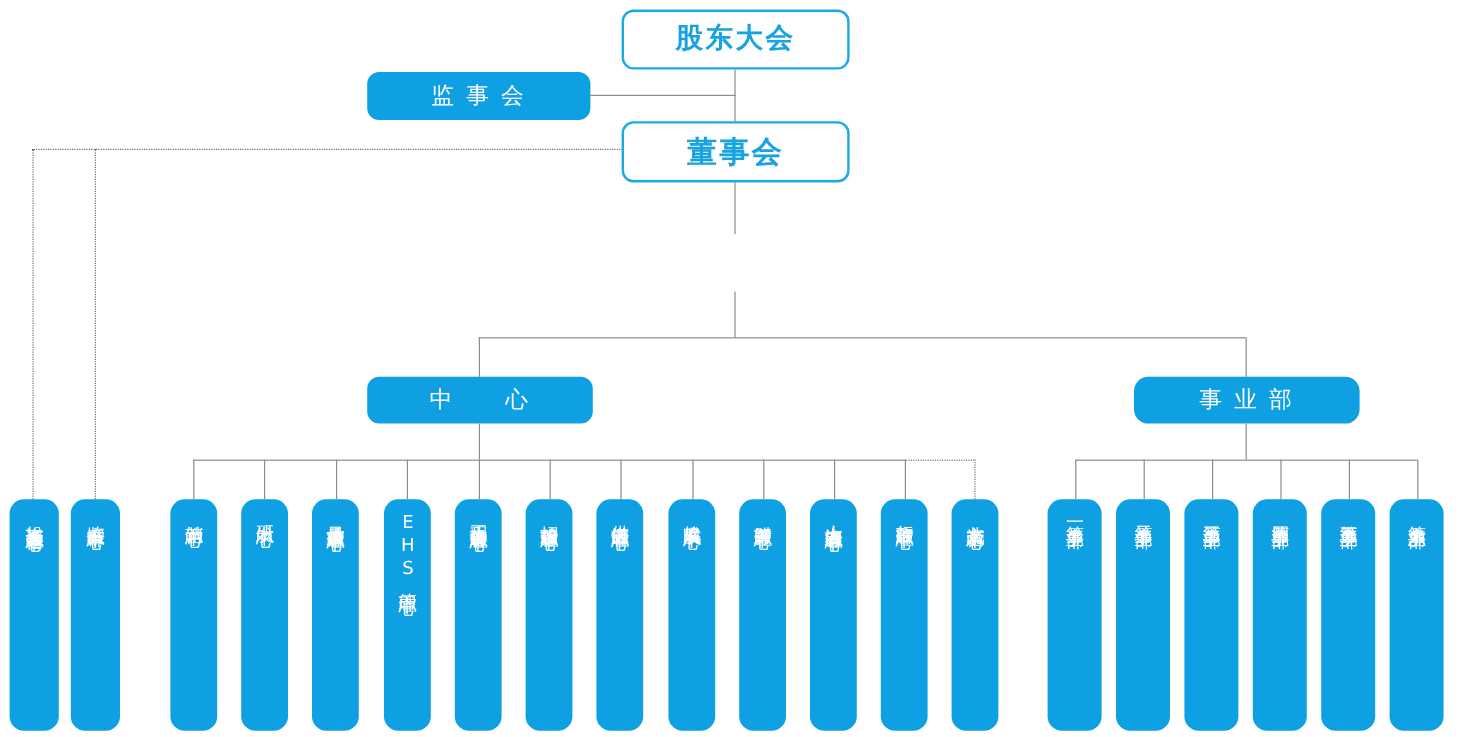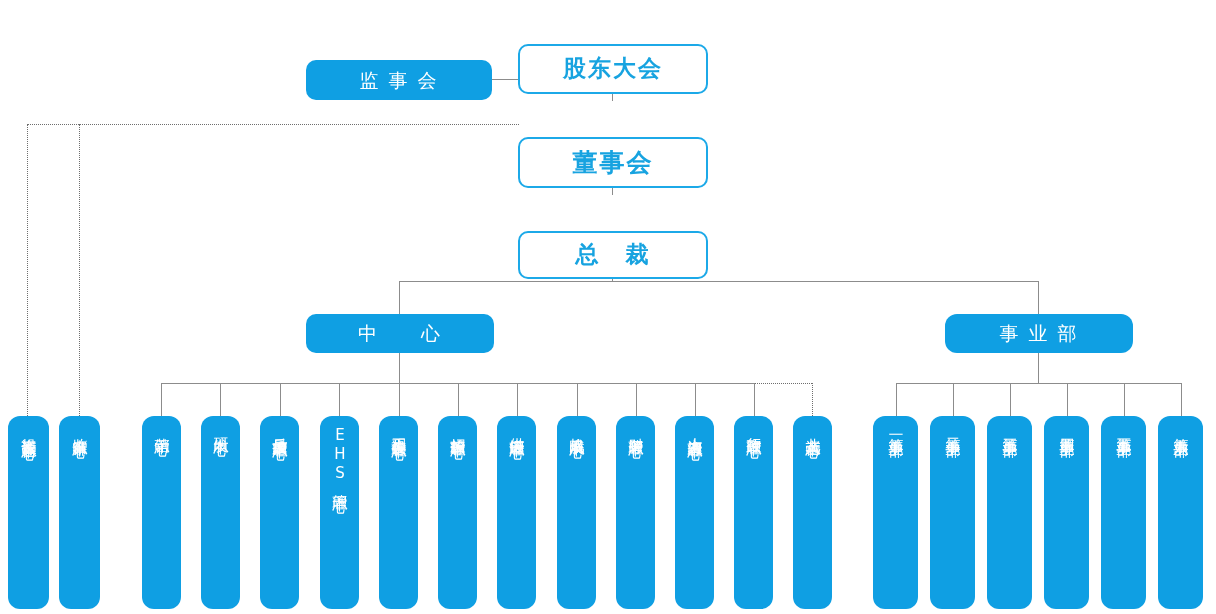--- a/index.html
+++ b/index.html
@@ -26,21 +26,20 @@
     text-align:center;
     line-height:1.18;
   }
   
   .node.outline{
     background:#ffffff;
     border:2px solid #1CA9E8;
     border-radius:10px;
     color:#17A3E0;
     font-weight:bold;
-    margin-top:36px;
   }
   
   .node.filled{
     background:#0F9FE3;
     border-radius:10px;
     color:#ffffff;
   }
   
   .node.leaf{
     background:#0F9FE3;
@@ -133,23 +132,20 @@
   </div>
 
   <div class="node filled" style="left:306px;top:60px;width:186px;height:40px;font-size:19px;letter-spacing:2px;">
     <span>监 事 会</span>
   </div>
 
   <div class="node outline" style="left:518px;top:101px;width:190px;height:51px;font-size:25px;letter-spacing:2px;">
     <span>董事会</span>
   </div>
 
-  <div class="node outline" style="left:518px;top:195px;width:190px;height:48px;font-size:23px;letter-spacing:2px;">
-    <span>总　裁</span>
-  </div>
 
   <div class="node filled" style="left:306px;top:314px;width:188px;height:39px;font-size:19px;letter-spacing:2px;">
     <span>中　　心</span>
   </div>
 
   <div class="node filled" style="left:945px;top:314px;width:188px;height:39px;font-size:19px;letter-spacing:2px;border-radius:12px;">
     <span>事 业 部</span>
   </div>
 
   <div class="node leaf" style="left:8px;top:416px;width:41px;height:193px;">

